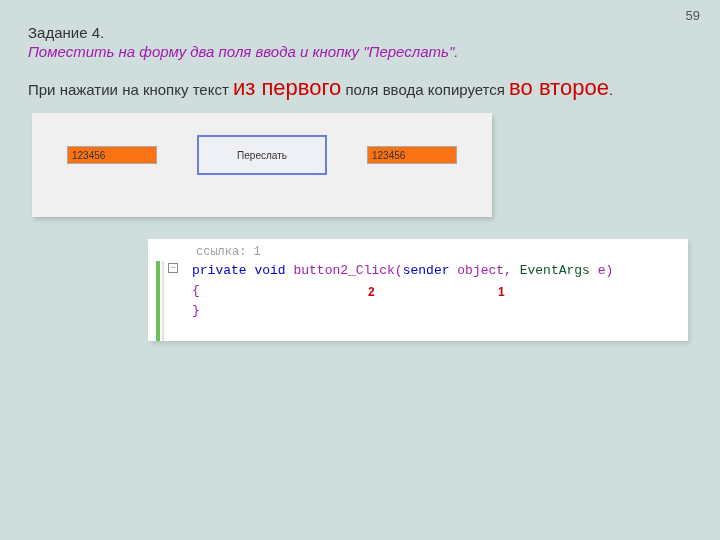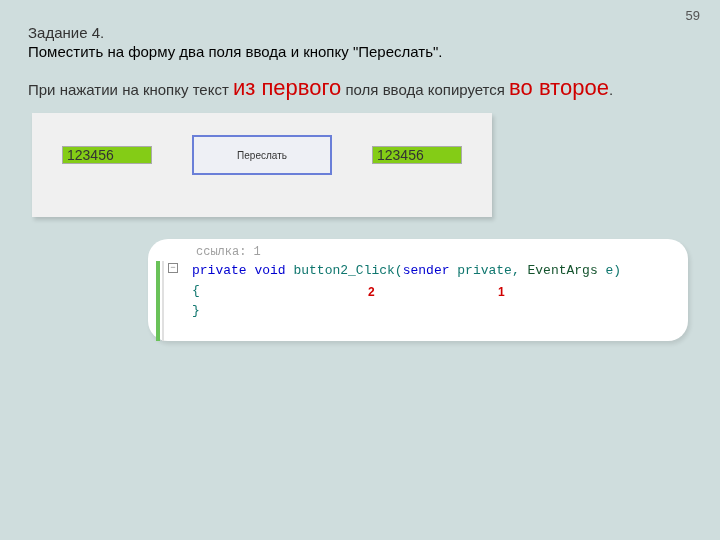--- a/index.html
+++ b/index.html
@@ -22,22 +22,23 @@
   .content {
     padding: 24px 20px 10px 28px;
   }
   .task-title {
     font-size: 15px;
     color: #333;
     margin: 0 0 2px 0;
   }
   .task-line1 {
     font-size: 15px;
-    color: #000000;
+    color: #a21caf;
     margin: 0 0 10px 0;
+    font-style: italic;
   }
   .task-line2 {
     font-size: 15px;
     color: #333;
     margin: 0 0 2px 0;
     line-height: 1.6;
   }
   .task-line3-em {
     font-size: 22px;
     color: #d00000;
@@ -60,51 +61,50 @@
     position: absolute;
     left: 0; right: 0; top: 22px;
     display: flex;
     align-items: center;
     justify-content: center;
     gap: 40px;
   }
   .tb {
     width: 90px;
     height: 18px;
-    background: #84cc16;
+    background: #f97316;
     border: 1px solid #aaa;
-    font-size: 14px;
+    font-size: 10px;
     color: #333;
     padding: 1px 4px;
     display: flex;
     align-items: center;
   }
   .btn {
-    width: 140px;
+    width: 130px;
     height: 40px;
     border: 2px solid #6a7fd8;
     background: #eef0f5;
     font-size: 10px;
     color: #333;
     display: flex;
     align-items: center;
     justify-content: center;
     cursor: pointer;
   }
 
   
   .code-window {
     margin: 22px 0 0 120px;
     width: 540px;
     background: #fff;
     box-shadow: 2px 3px 4px rgba(0,0,0,0.1);
     font-family: Consolas, "Courier New", monospace;
     font-size: 13px;
     position: relative;
-    border-radius: 20px;
   }
   .code-top {
     padding: 6px 6px 2px 48px;
     color: #a0a0a0;
     font-size: 12px;
   }
   .code-body {
     position: relative;
     padding-left: 44px;
     padding-bottom: 20px;
@@ -138,21 +138,21 @@
     color: #888;
     background: #fff;
   }
   .code-line {
     white-space: pre;
     line-height: 20px;
     min-height: 20px;
   }
   .kw { color: #0000d0; }
   .typ { color: #14532d; }
-  .plain { color: #0f766e; }
+  .plain { color: #a21caf; }
 
   .red-anno {
     position: absolute;
     color: #d00000;
     font-family: Arial, sans-serif;
     font-size: 12px;
     font-weight: bold;
   }
   .anno-2 { left: 220px; top: 24px; }
   .anno-1 { left: 350px; top: 24px; }
@@ -190,19 +190,19 @@
   <div class="code-window">
     <div class="code-top">ссылка: 1</div>
     <div class="code-body">
       <div class="gutter-bar"></div>
       <div class="gutter-bar2"></div>
       <div class="fold-box">−</div>
 
       <div class="red-anno anno-2">2</div>
       <div class="red-anno anno-1">1</div>
 
-      <div class="code-line"><span class="kw">private</span> <span class="kw">void</span><span class="plain"> button2_Click(</span><span class="kw">sender</span><span class="plain"> private, </span><span class="typ">EventArgs</span><span class="plain"> e)</span></div>
+      <div class="code-line"><span class="kw">private</span> <span class="kw">void</span><span class="plain"> button2_Click(</span><span class="kw">sender</span><span class="plain"> object, </span><span class="typ">EventArgs</span><span class="plain"> e)</span></div>
       <div class="code-line plain">{</div>
       <div class="code-line plain">}</div>
     </div>
   </div>
 
 </div>
 
 </body></html>

